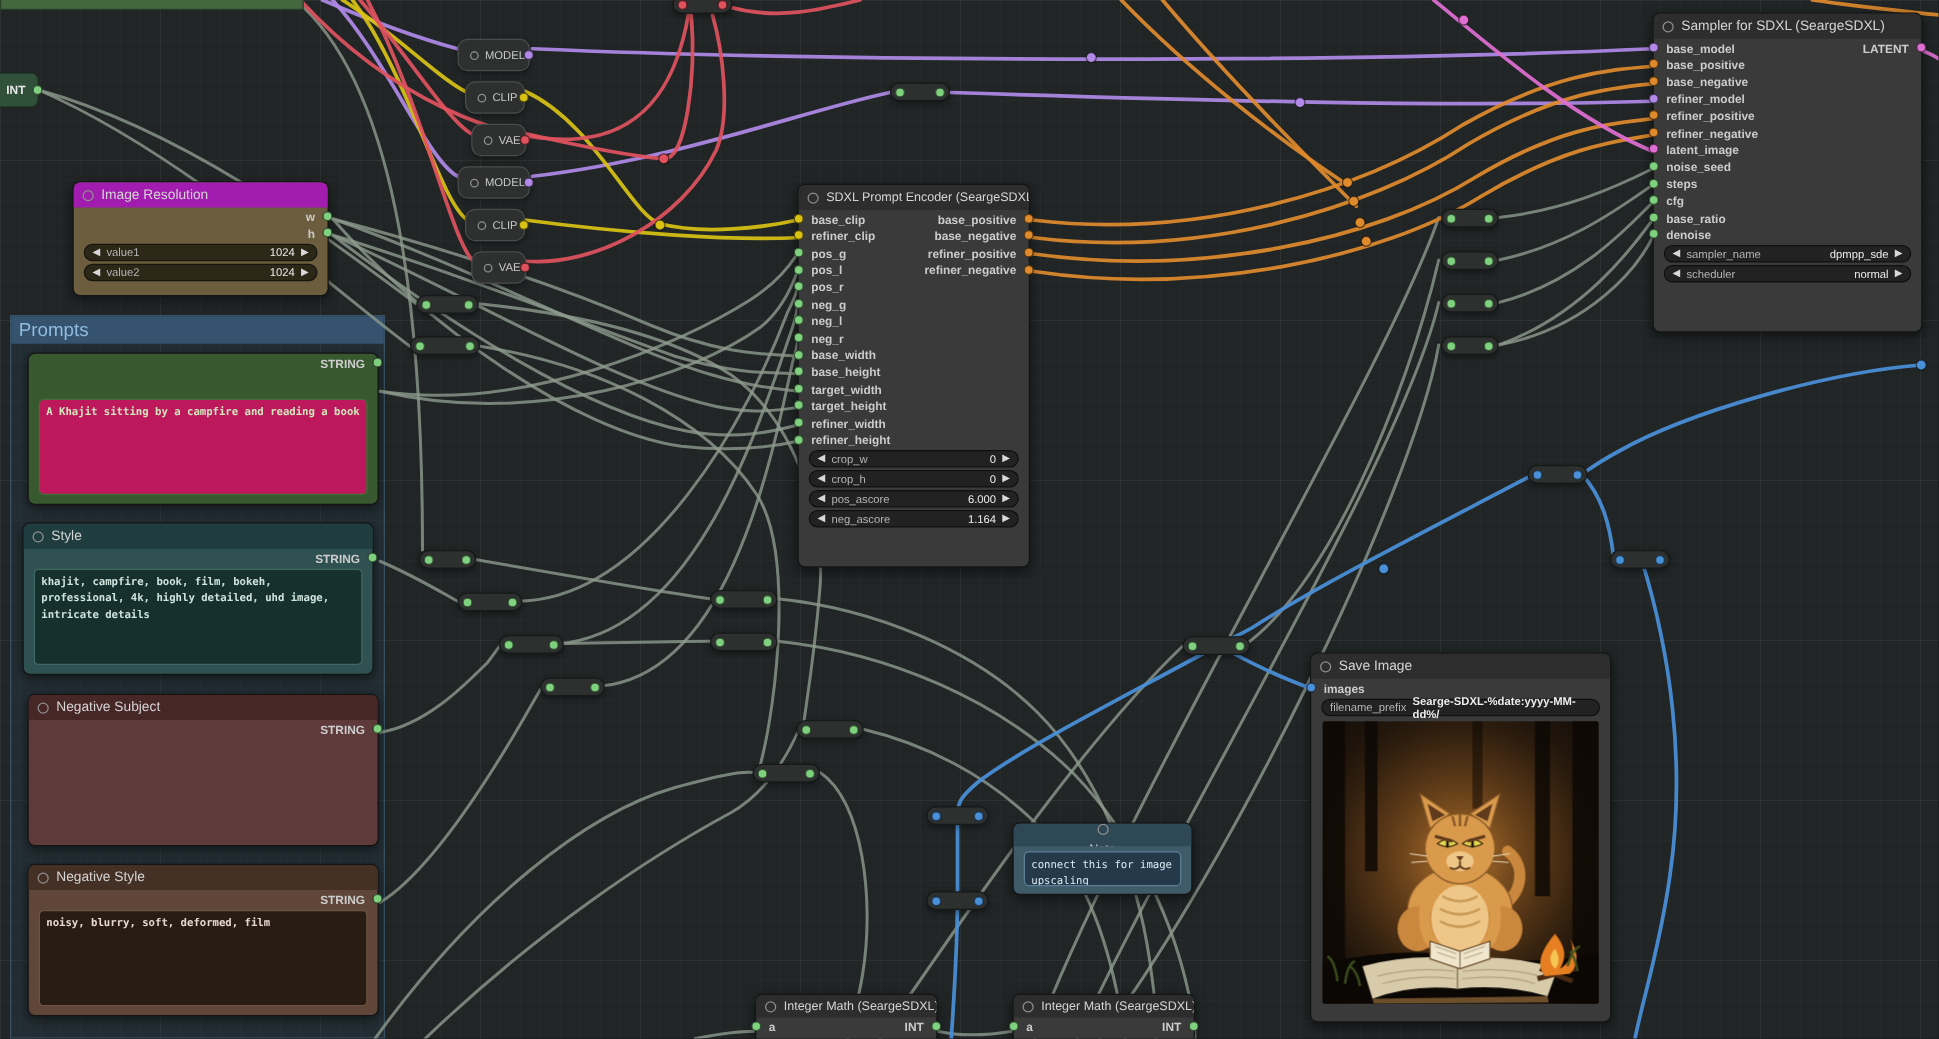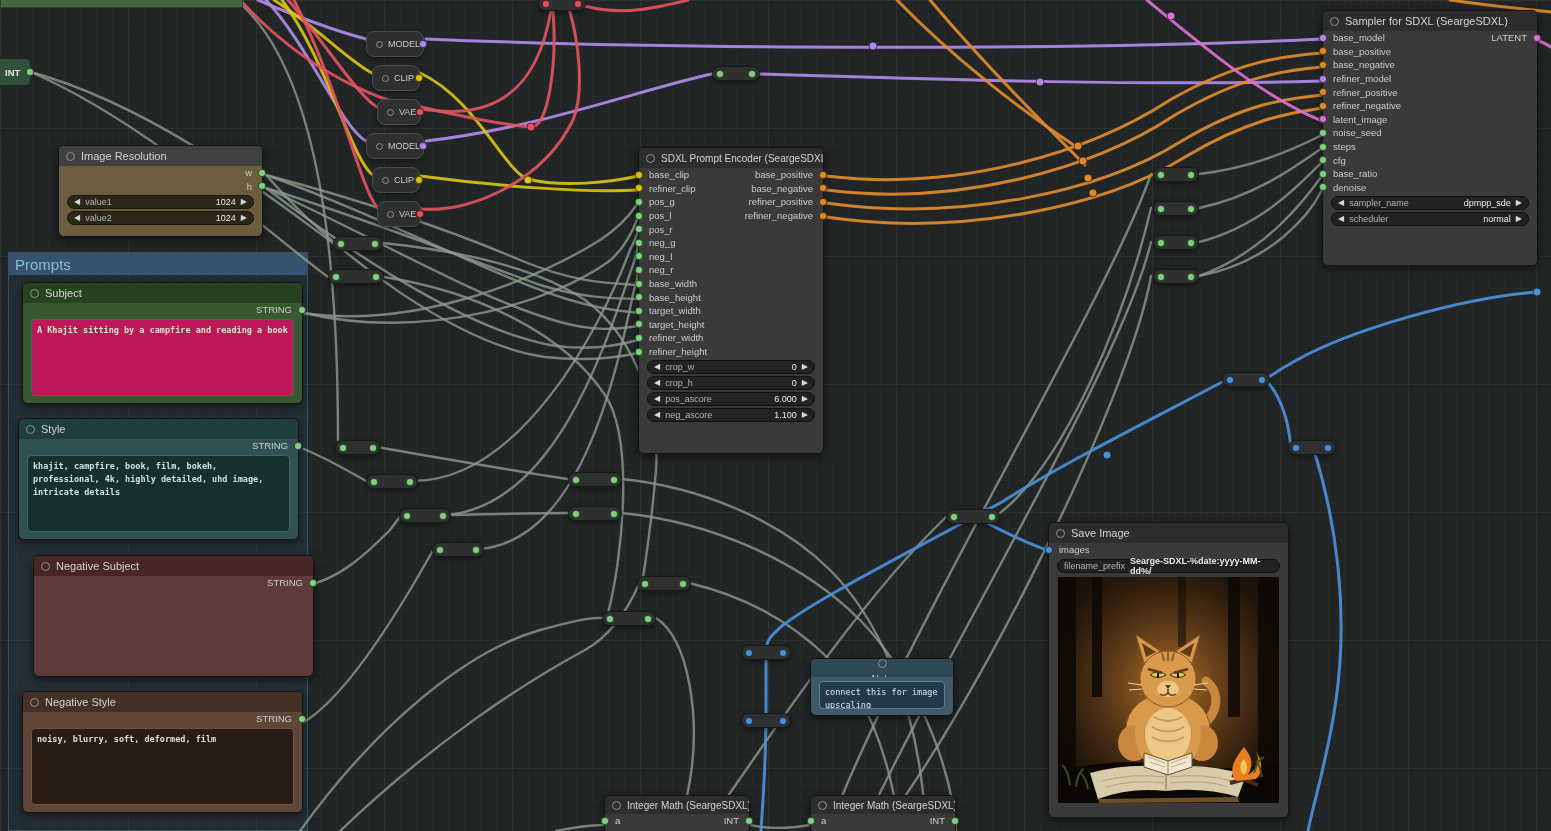--- a/index.html
+++ b/index.html
@@ -24,34 +24,34 @@
   .w-image path{ stroke:#4a90d9; }
   .w-gray path{ stroke:#8d9b8d; stroke-width:2.4; opacity:.8; }
   .jd{ stroke:rgba(0,0,0,.55); stroke-width:1; }
   .jd-model{ fill:#b18ae8; } .jd-clip{ fill:#d9c212; } .jd-vae{ fill:#e0525e; }
   .jd-cond{ fill:#df8a2c; } .jd-latent{ fill:#e06fd3; } .jd-image{ fill:#4a90d9; }
 
   .node{ position:absolute; border-radius:6px; border:1px solid #141414; box-shadow:0 3px 9px rgba(0,0,0,.5); z-index:2; color:#d6d6d6; }
   .hd{ display:flex; align-items:center; gap:6px; height:20px; padding:0 7px; border-radius:5px 5px 0 0; font-size:11px; color:#d4d4d4; white-space:nowrap; overflow:hidden;text-align:right; }
   .hd.sm{ font-size:10px; }
   .cdot{ width:9px; height:9px; border-radius:50%; border:1.5px solid #909090; flex:none; }
-  .row{ position:relative; display:flex; align-items:center; height:13.6px; padding:0 10px; font-size:9.5px; color:#cccccc; white-space:nowrap; }
+  .row{ position:relative; display:flex; align-items:flex-end; height:13.6px; padding:0 10px; font-size:9.5px; color:#cccccc; white-space:nowrap;font-weight:bold; }
   .sp{ flex:1; }
   .dot{ position:absolute; width:8px; height:8px; border-radius:50%; border:1px solid rgba(0,0,0,.6); top:50%; margin-top:-4px; }
   .dot.l{ left:-4px; } .dot.r{ right:-4px; }
   .c-green{ background:#7fd17f; } .c-yellow{ background:#d9c212; } .c-purple{ background:#b18ae8; }
   .c-red{ background:#e0525e; } .c-orange{ background:#df8a2c; } .c-pink{ background:#e06fd3; } .c-blue{ background:#4a90d9; }
 
   .widget{ display:flex; align-items:center; height:14px; background:#222222; border:1px solid #101010; border-radius:8px; margin:2px 8px; padding:0 6px; font-size:9px; color:#b5b5b5; gap:5px; }
   .widget .wv{ margin-left:auto; color:#ececec; }
   .widget .arrow{ color:#d8d8d8; font-size:8px; line-height:1; }
   .widget.fn .wv{ font-weight:bold; }
 
   .n-default{ background:#3a3a3a; } .n-default .hd{ background:#2d2d2d; }
-  .n-res{ background:#6b5d3d; } .n-res .hd{ background:#404040; }
+  .n-res{ background:#6b5d3d; } .n-res .hd{ background:#a21caf; }
   .n-res .widget{ background:#2c2717; border-color:#181510; }
   .n-green{ background:#38592f; } .n-green .hd{ background:#27421f; }
   .n-teal{ background:#2f5152; } .n-teal .hd{ background:#1f3d3e; }
   .n-red{ background:#5f3a3a; } .n-red .hd{ background:#472626; }
   .n-brown{ background:#5f4639; } .n-brown .hd{ background:#453026; }
   .n-note{ background:#3f5b6a; } .n-note .hd{ background:#2f4856;flex-direction:column; }
 
   .textwidget{ position:absolute; left:8px; right:8px; bottom:7px; top:36px; border-radius:4px; padding:4px 5px;
     font-family:"DejaVu Sans Mono", monospace; font-size:8.5px; font-weight:bold; line-height:1.55; overflow:hidden; }
   .tw-green{ background:#be185d; color:#d2e8bc; border:1px solid #456d3a; }
@@ -337,24 +337,20 @@
     </div>
     <div class="widget">
       <span class="arrow">◀</span>
       <span>value2</span>
       <span class="wv">1024</span>
       <span class="arrow">▶</span>
     </div>
   </div>
 
   <div class="node n-green" style="left:22px;top:282px;width:281px;height:122px;">
-    <div class="hd">
-      <span class="cdot"></span>
-      <span>Subject</span>
-    </div>
     <div class="row">
         <span class="sp"></span>
         <span>STRING</span>
         <span class="dot r c-green"></span>
       </div>
     <div class="textwidget tw-green">A Khajit sitting by a campfire and reading a book</div>
   </div>
 
   <div class="node n-teal" style="left:18px;top:418px;width:281px;height:122px;">
     <div class="hd">
@@ -362,21 +358,21 @@
       <span>Style</span>
     </div>
     <div class="row">
         <span class="sp"></span>
         <span>STRING</span>
         <span class="dot r c-green"></span>
       </div>
     <div class="textwidget tw-teal">khajit, campfire, book, film, bokeh, professional, 4k, highly detailed, uhd image, intricate details</div>
   </div>
 
-  <div class="node n-red" style="left:22px;top:555px;width:281px;height:122px;margin-left:11px;">
+  <div class="node n-red" style="left:22px;top:555px;width:281px;height:122px;">
     <div class="hd">
       <span class="cdot"></span>
       <span>Negative Subject</span>
     </div>
     <div class="row">
         <span class="sp"></span>
         <span>STRING</span>
         <span class="dot r c-green"></span>
       </div>
   </div>
@@ -481,21 +477,21 @@
       </div>
     <div class="widget">
         <span class="arrow">◀</span>
         <span>pos_ascore</span>
         <span class="wv">6.000</span>
         <span class="arrow">▶</span>
       </div>
     <div class="widget">
         <span class="arrow">◀</span>
         <span>neg_ascore</span>
-        <span class="wv">1.100</span>
+        <span class="wv">1.164</span>
         <span class="arrow">▶</span>
       </div>
   </div>
 
   <div class="node n-default" style="left:1322px;top:10px;width:216px;height:256px;">
     <div class="hd">
       <span class="cdot"></span>
       <span>Sampler for SDXL (SeargeSDXL)</span>
     </div>
     <div class="row">

